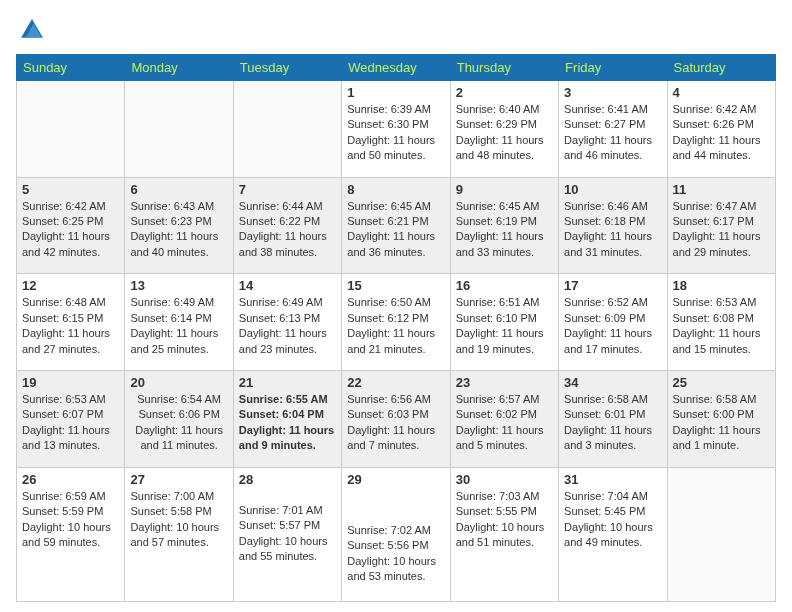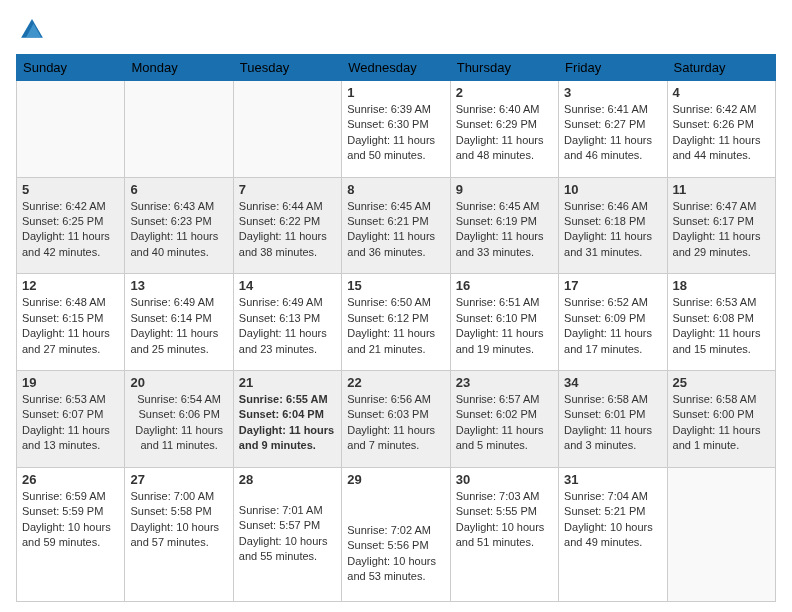--- a/index.html
+++ b/index.html
@@ -57,21 +57,21 @@
     }
     .calendar {
       flex: 1;
       border: 1px solid #ccc;
       border-collapse: collapse;
       width: 100%;
       table-layout: fixed;
     }
     .calendar th {
       background-color: #1a6faf;
-      color: #000000;
+      color: #bef264;
       text-align: left;
       padding: 5px 6px;
       font-size: 13px;
       font-weight: normal;
       border: 1px solid #1a6faf;
     }
     .calendar td {
       vertical-align: top;
       border: 1px solid #ccc;
       padding: 4px 5px;
@@ -354,21 +354,21 @@
           <td>
             <span class="day-num">30</span>
             <div class="day-info" style="white-space: pre-line;">Sunrise: 7:03 AM
 Sunset: 5:55 PM
 Daylight: 10 hours
 and 51 minutes.</div>
           </td>
           <td>
             <span class="day-num">31</span>
             <div class="day-info" style="white-space: pre-line;">Sunrise: 7:04 AM
-Sunset: 5:21 PM
+Sunset: 5:45 PM
 Daylight: 10 hours
 and 49 minutes.</div>
           </td>
           <td class="empty-cell"></td>
         </tr>
       </tbody>
   </table>
 </div>
 
 </body></html>

